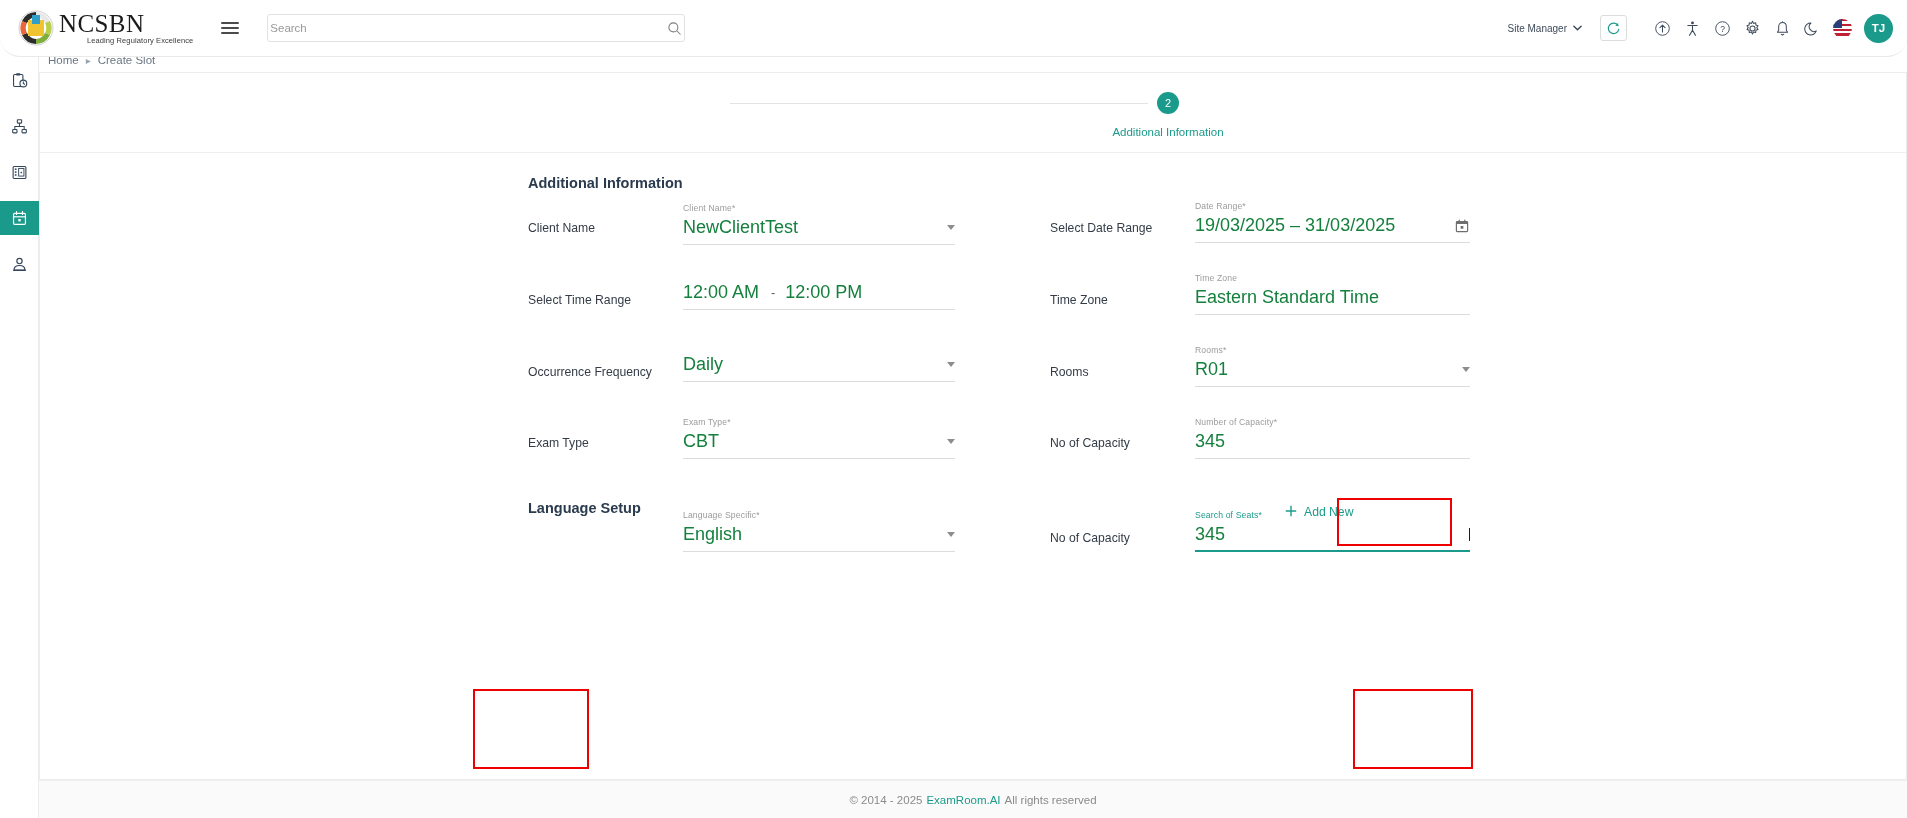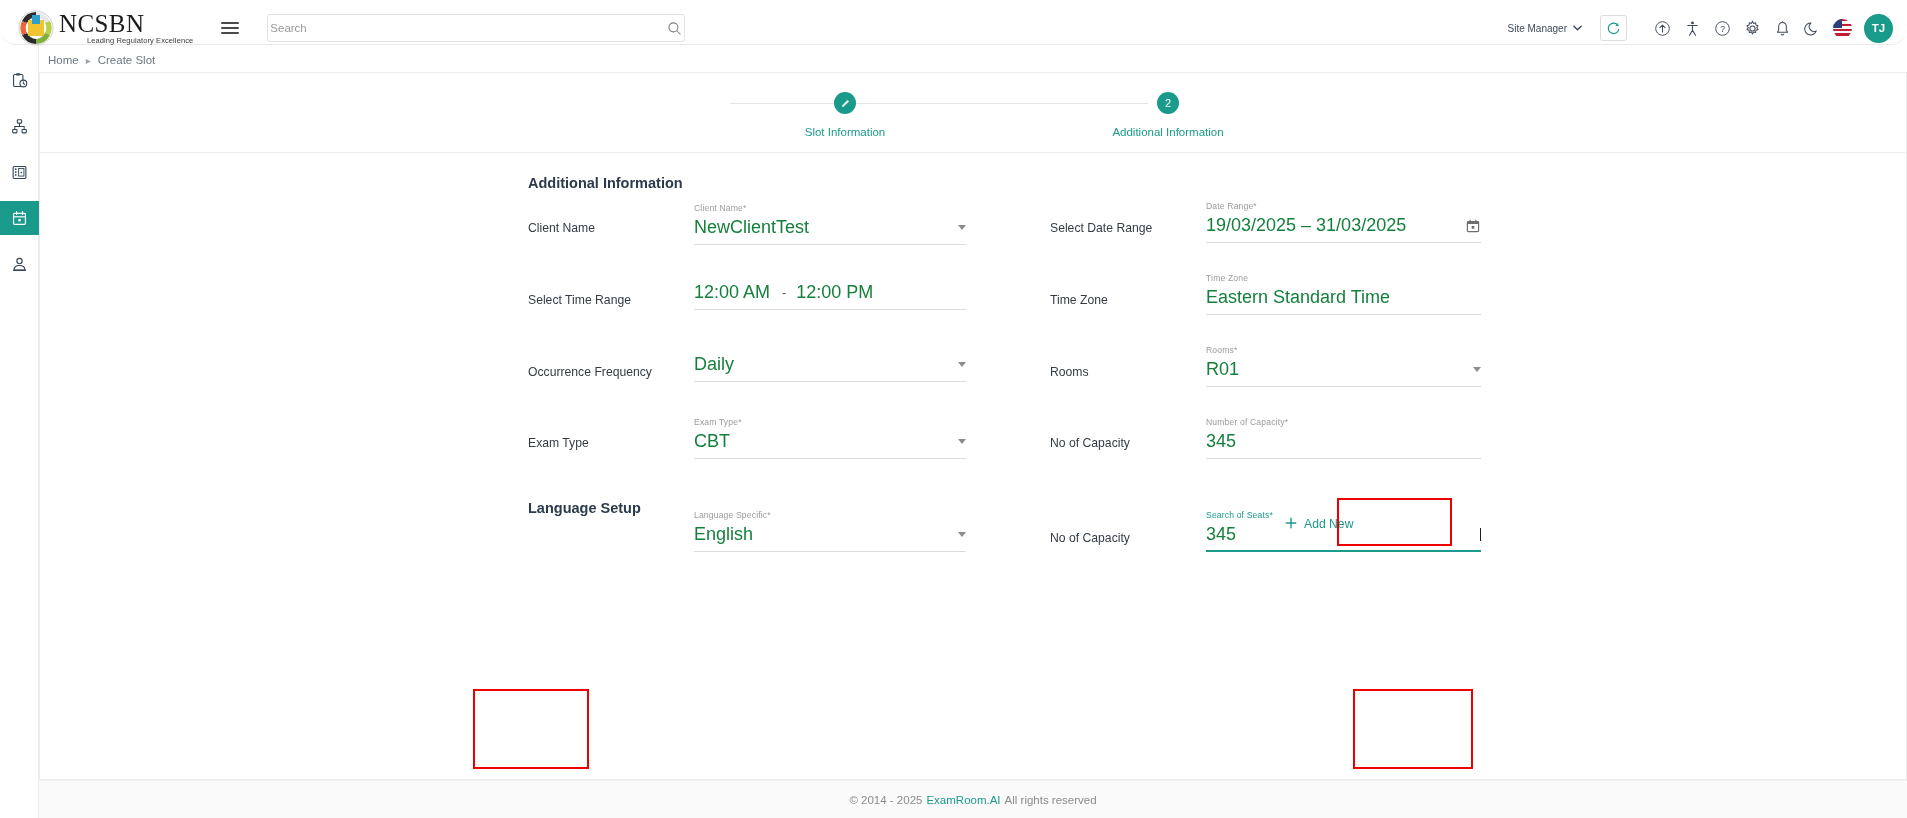--- a/index.html
+++ b/index.html
@@ -7,21 +7,21 @@
   html, body {
     width: 1907px; height: 818px;
     background: #ffffff;
     font-family: "Liberation Sans", sans-serif;
     overflow: hidden;
   }
   body { position: relative; }
 
   
   .header {
-    position: absolute; top: 12px; left: 0; width: 1907px; height: 33px;
+    position: absolute; top: 0; left: 0; width: 1907px; height: 57px;
     background: #ffffff; border-bottom: 1px solid #e9e9e9;
     display: flex; align-items: center; z-index: 40; border-radius: 20px;
   }
   .logo-wrap { display: flex; align-items: center; margin-left: 17px; }
   .logo-mark { width: 38px; height: 38px; position: relative; }
   .logo-text { margin-left: 4px; line-height: 1; }
   .logo-name {
     font-family: "Liberation Serif", serif; font-size: 25px; letter-spacing: 0.4px;
     color: #1b1b1b; font-weight: 400;
   }
@@ -123,21 +123,20 @@
   
   .form-area { position: relative; padding-top: 28px; }
   .section-title {
     position: absolute; font-size: 14.5px; color: #2b3b4e; font-weight: bold;
   }
   .fld-label {
     position: absolute; font-size: 12.2px; color: #333c47;
   }
   .field {
     position: absolute;
-    margin-left: 11px;
   }
   .field .flabel {
     font-size: 8.6px; color: #9b9b9b; letter-spacing: 0.15px; display: block; margin-bottom: 4px;
   }
   .field.focused .flabel { color: #1a9a8a; }
   .field .fvalue-row {
     display: flex; align-items: center; border-bottom: 1px solid #dcdcdc;
     padding-bottom: 6px;
   }
   .field.focused .fvalue-row { border-bottom: 2px solid #1a9a8a; padding-bottom: 5px; }
@@ -151,21 +150,21 @@
     margin-left: 1px; vertical-align: -2px;
   }
   .arrow-down {
     width: 0; height: 0; border-left: 4.5px solid transparent; border-right: 4.5px solid transparent;
     border-top: 5px solid #8d8d8d; margin-left: 8px; cursor: pointer; flex: none;
   }
   .time-sep { font-size: 12.6px; color: #555; margin: 0 10px 0 0; }
 
   .add-new {
     position: absolute; display: flex; gap: 7px;
-    font-size: 12.2px; color: #1a9a8a; cursor: pointer; margin-top: 12px;
+    font-size: 12.2px; color: #1a9a8a; cursor: pointer;
   }
 
   
   .redbox { position: absolute; border: 2.5px solid #ee0000; pointer-events: none; z-index: 30; }
 
   
   .btn-back {
     position: absolute; border: 1px solid #d9d9d9; border-radius: 4px;
     background: #ffffff; color: #2b3b4e; font-size: 12.2px;
     padding: 8px 17px; cursor: pointer; font-family: "Liberation Sans", sans-serif;
@@ -349,28 +348,20 @@
       <line x1="3" y1="16.8" x2="17" y2="16.8" stroke="currentColor" stroke-width="1.4" stroke-linecap="round"></line>
     </svg>
   </div>
 </div>
 
 <div class="content">
 
   <div class="stepper">
     <div class="step-line" style="left:690px; width:418px;"></div>
 
-    <div class="step" style="left:695px; top:19px;">
-      <div class="step-circle">
-        <svg width="11" height="11" viewBox="0 0 16 16">
-          <path d="M3 13 L3.5 10.5 L11 3 L13 5 L5.5 12.5 Z" fill="#ffffff"></path>
-        </svg>
-      </div>
-      <div class="step-label">Slot Information</div>
-    </div>
 
     <div class="step" style="left:1018px; top:19px;">
       <div class="step-circle">2</div>
       <div class="step-label">Additional Information</div>
     </div>
   </div>
 
   <div class="form-area">
 
     <div class="section-title" style="left:488px; top:22px;">Additional Information</div>

